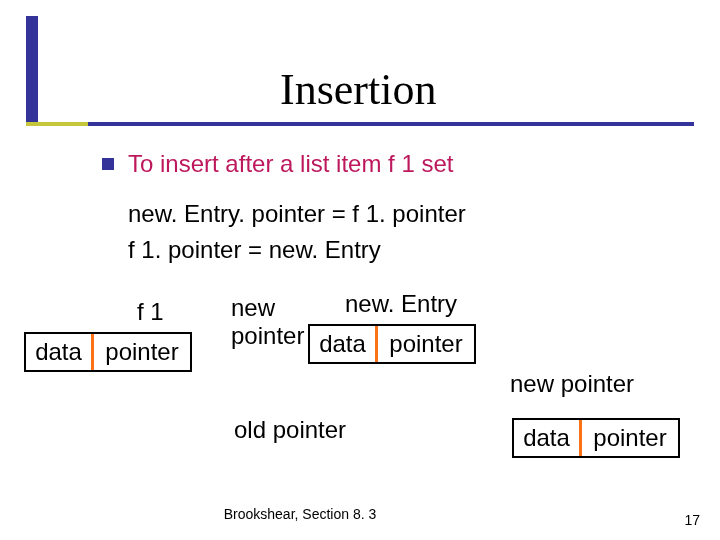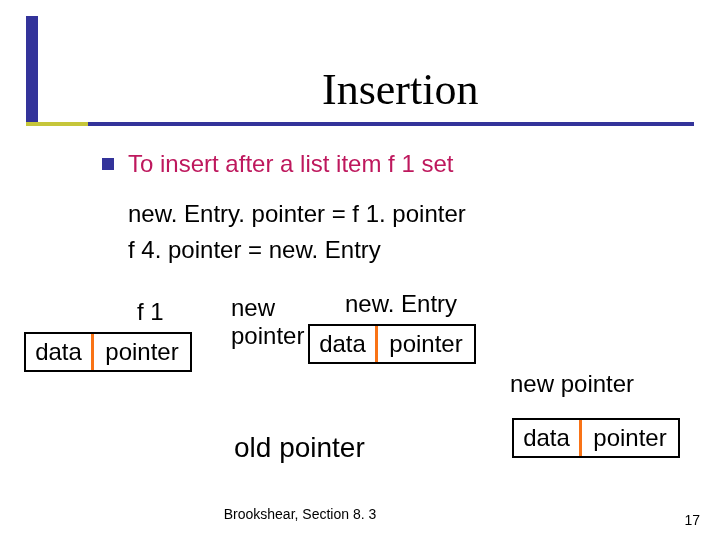--- a/index.html
+++ b/index.html
@@ -38,21 +38,20 @@
     background: #c6c63a; 
     z-index: 3;
   }
   .title {
     position: absolute;
     left: 280px;
     top: 64px;
     font-family: "Times New Roman", Times, serif;
     font-size: 44px;
     color: #000;
-    margin-left: 42px;
   }
   .bullet-sq {
     position: absolute;
     left: 102px;
     top: 158px;
     width: 12px;
     height: 12px;
     background: #33339a;
   }
   .bullet-text {
@@ -129,22 +128,22 @@
 
   .new-pointer-right {
     position: absolute;
     left: 510px;
     top: 370px;
     font-size: 24px;
   }
   .old-pointer-label {
     position: absolute;
     left: 234px;
-    top: 432px;
-    font-size: 28px;
+    top: 416px;
+    font-size: 24px;
   }
   .node-right {
     left: 512px;
     top: 418px;
     height: 40px;
   }
   .node-right .cell:first-child { width: 68px; }
   .node-right .cell:last-child { width: 96px; }
 
   .footer {
@@ -169,21 +168,21 @@
 <div class="top-bar"></div>
 <div class="title-rule"></div>
 <div class="title-rule-accent"></div>
 
 <div class="title">Insertion</div>
 
 <div class="bullet-sq"></div>
 <div class="bullet-text">To insert after a list item f 1 set</div>
 
 <div class="code-line-1">new. Entry. pointer = f 1. pointer</div>
-<div class="code-line-2">f 4. pointer = new. Entry</div>
+<div class="code-line-2">f 1. pointer = new. Entry</div>
 
 <div class="f1-label">f 1</div>
 
 <div class="node node-left">
   <div class="cell">data</div>
   <div class="cell">pointer</div>
 </div>
 
 <div class="new-pointer-label" style="white-space:pre;">new
 pointer</div>

